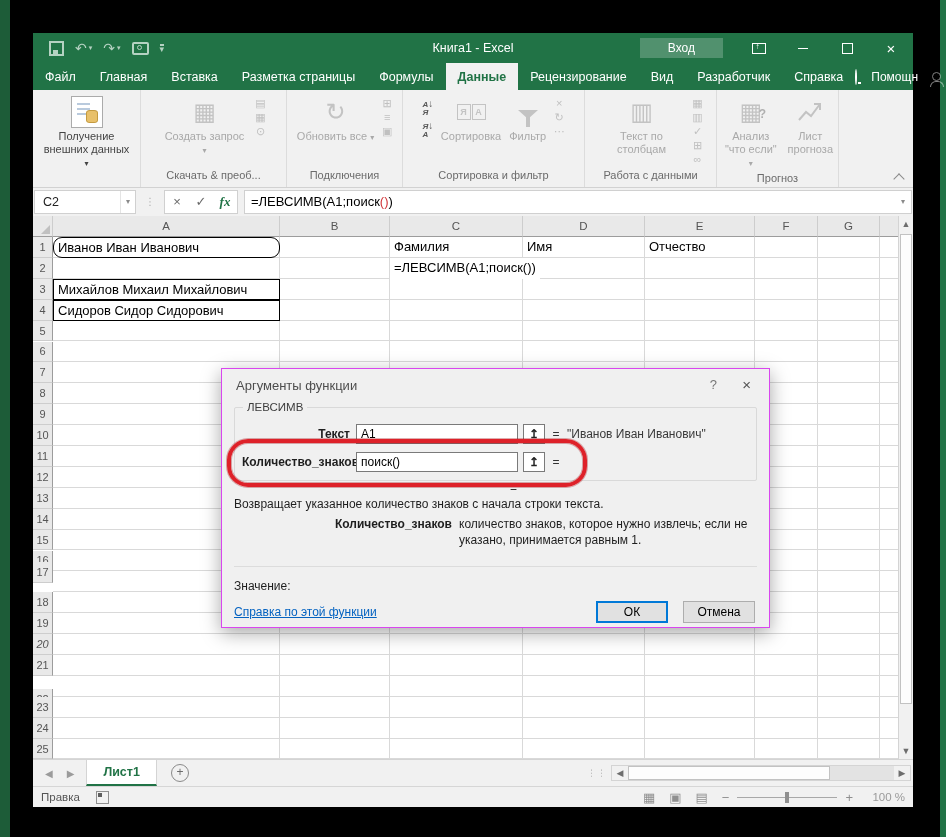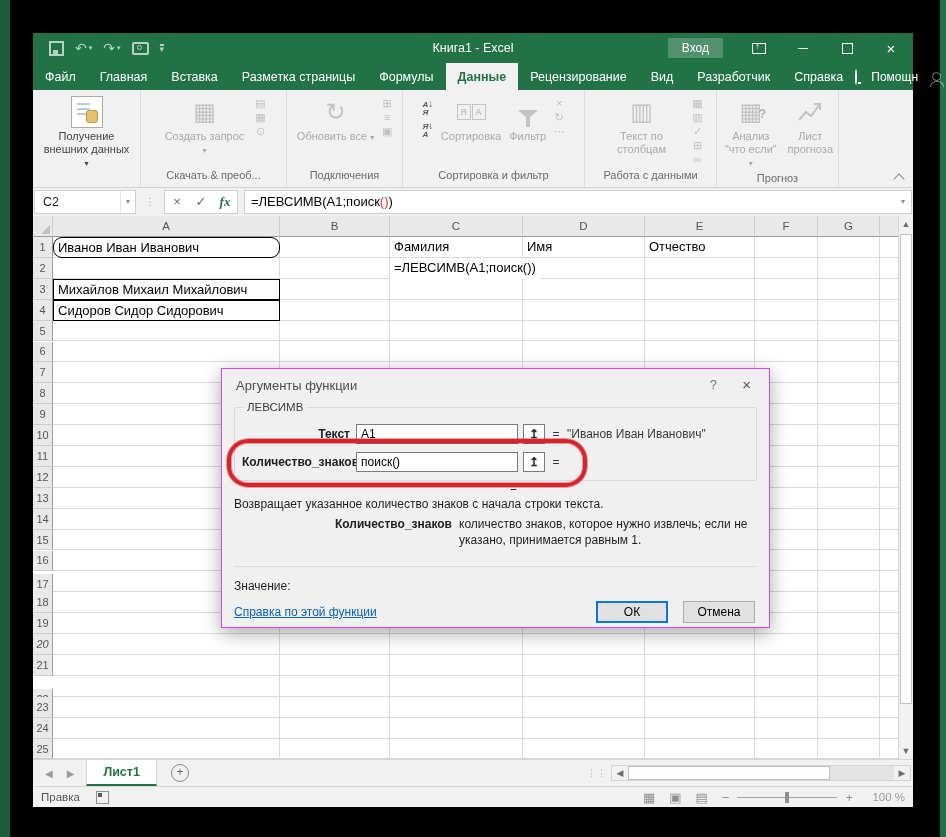--- a/index.html
+++ b/index.html
@@ -20,21 +20,21 @@
   .qat .qi{display:inline-flex;align-items:center;gap:2px;opacity:.85}
   .i-floppy{width:11px;height:11px;border:2px solid #cfe3d8;position:relative}
   .i-floppy:after{content:"";position:absolute;left:2px;bottom:0;width:5px;height:4px;background:#cfe3d8}
   .i-arrowtext{font-size:14px;line-height:1;color:#cfe3d8}
   .i-camera{width:13px;height:9px;border:2px solid #cfe3d8;border-radius:2px;position:relative}
   .i-camera:after{content:"";position:absolute;left:3px;top:1px;width:3px;height:3px;border:1.5px solid #cfe3d8;border-radius:50%}
   .i-custom{font-size:9px;color:#cfe3d8;border-top:2px solid #cfe3d8;line-height:5px;padding-top:1px}
   .tb-title{position:absolute;left:0;right:0;text-align:center;color:#fff;font-size:12.5px;pointer-events:none}
   .tb-right{margin-left:auto;display:flex;align-items:center;height:100%}
   .signin{background:rgba(255,255,255,.22);color:#fff;font-size:12px;height:20px;display:flex;align-items:center;
-          padding:0 14px;margin-right:14px}
+          padding:0 28px;margin-right:14px}
   .wbtn{width:44px;height:100%;display:flex;align-items:center;justify-content:center;color:#fff;font-size:13px}
   .i-ribopt{width:12px;height:9px;border:1.5px solid #fff;position:relative;font-size:0}
   .i-ribopt:after{content:"↑";position:absolute;left:2.5px;top:-2px;font-size:8px;color:#fff}
   .i-min{width:10px;border-top:1.5px solid #fff}
   .i-max{width:9px;height:9px;border:1.5px solid #fff}
   .i-close{font-size:15px;line-height:1}
 
   
   .tabrow{height:27px;background:var(--green);flex:none;display:flex;align-items:stretch;color:#fff}
   .rtab{display:flex;align-items:center;padding:0 12px;font-size:12.5px;white-space:nowrap}
@@ -408,21 +408,21 @@
         <div class="rhead" style="top: 146.4px; height: 20.9px;">7</div>
         <div class="rhead" style="top: 167.3px; height: 20.9px;">8</div>
         <div class="rhead" style="top: 188.2px; height: 20.9px;">9</div>
         <div class="rhead" style="top: 209.1px; height: 20.9px;">10</div>
         <div class="rhead" style="top: 230px; height: 20.9px;">11</div>
         <div class="rhead" style="top: 250.9px; height: 20.9px;">12</div>
         <div class="rhead" style="top: 271.8px; height: 20.9px;">13</div>
         <div class="rhead" style="top: 292.7px; height: 20.9px;">14</div>
         <div class="rhead" style="top: 313.6px; height: 20.9px;">15</div>
         <div class="rhead" style="top: 334.5px; height: 20.9px;">16</div>
-        <div class="rhead" style="top: 358px; height: 20.9px; text-align: center;">17</div>
+        <div class="rhead" style="top: 346px; height: 20.9px; text-align: center;">17</div>
         <div class="rhead" style="top: 376.3px; height: 20.9px;">18</div>
         <div class="rhead" style="top: 397.2px; height: 20.9px;">19</div>
         <div class="rhead" style="top: 418.1px; height: 20.9px; font-style: italic;">20</div>
         <div class="rhead" style="top: 439px; height: 20.9px;">21</div>
         <div class="rhead" style="top: 473px; height: 20.9px;">22</div>
         <div class="rhead" style="top: 480.8px; height: 20.9px;">23</div>
         <div class="rhead" style="top: 501.7px; height: 20.9px;">24</div>
         <div class="rhead" style="top: 522.6px; height: 20.9px;">25</div>
         <div class="cell b" style="left: 20px; top: 21px; width: 227px; border-radius: 9px;">Иванов Иван Иванович</div>
         <div class="cell b" style="left: 20px; top: 62.8px; width: 227px;">Михайлов Михаил Михайлович</div>

